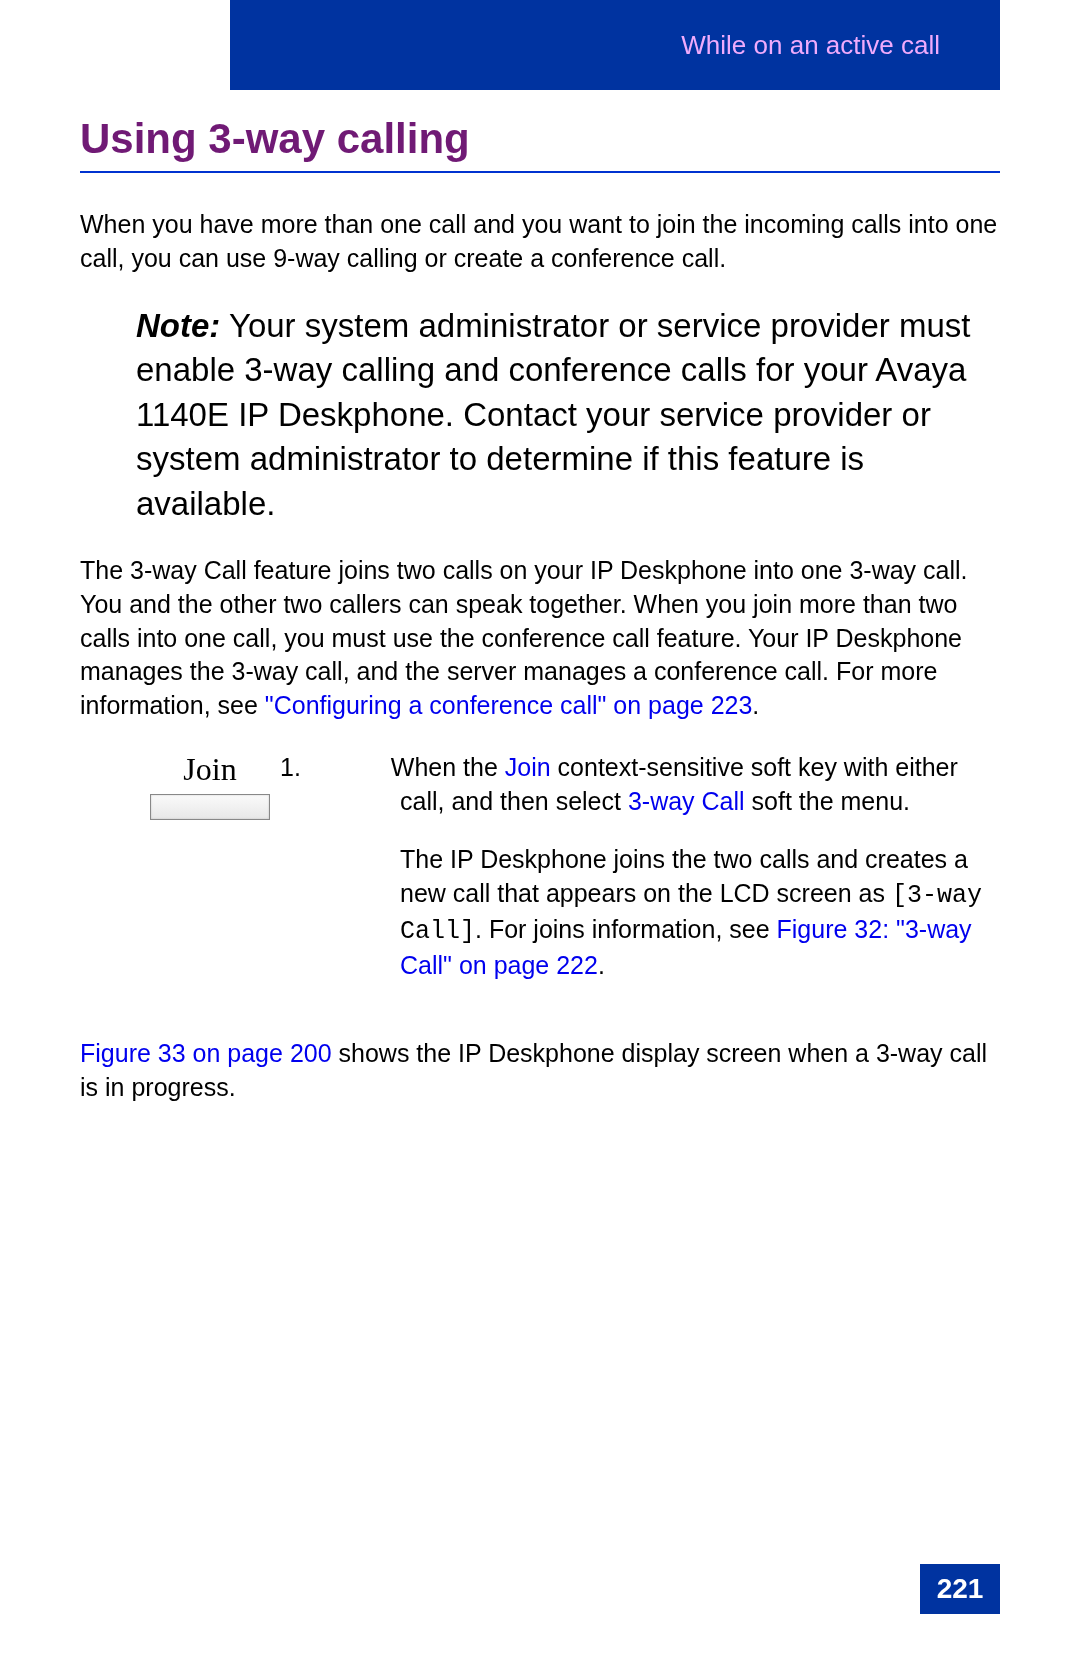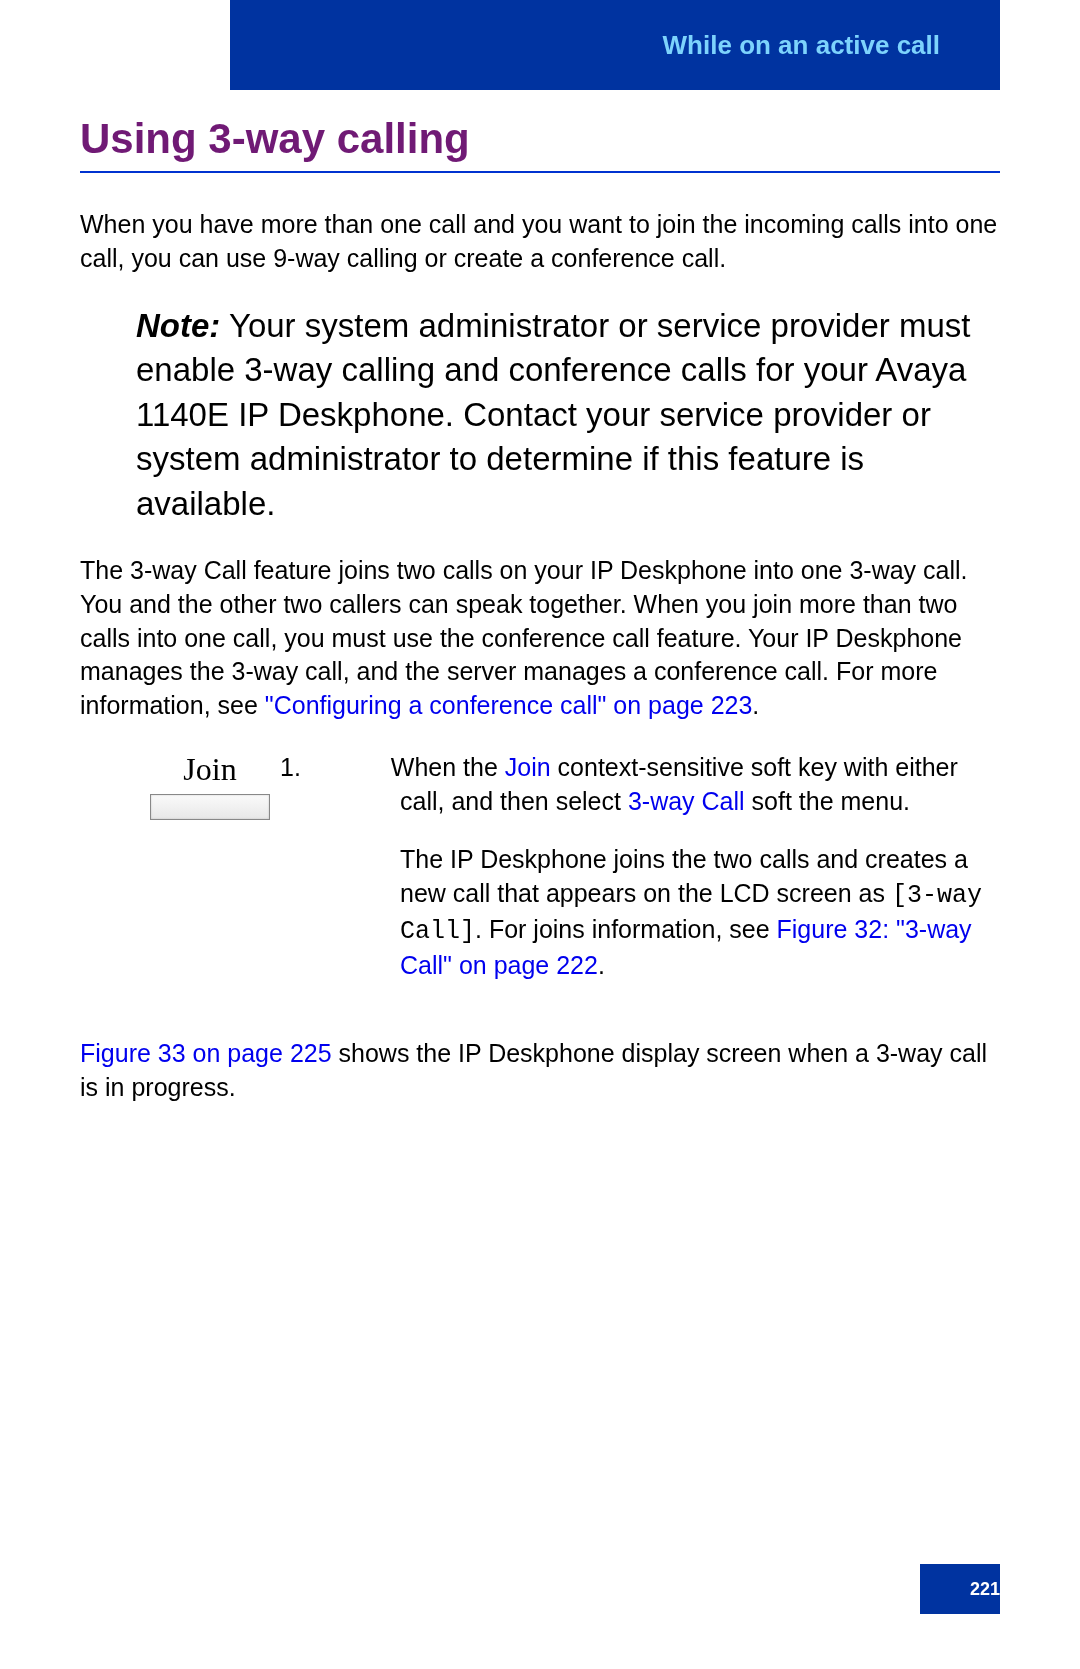--- a/index.html
+++ b/index.html
@@ -16,22 +16,22 @@
       left: 230px;
       width: 770px;
       height: 90px;
       background: #0033a0;
       display: flex;
       align-items: center;
       justify-content: flex-end;
       padding-right: 60px;
     }
     .banner-text {
-      color: #7dd3fc;
-      font-weight: bold;
+      color: #f0abfc;
+      font-weight: normal;
       font-size: 26px;
       font-family: Arial, Helvetica, sans-serif;
     }
     .content {
       position: absolute;
       top: 115px;
       left: 80px;
       width: 920px;
     }
     .section-title {
@@ -113,23 +113,23 @@
     .page-number-box {
       position: absolute;
       bottom: 55px;
       right: 80px;
       width: 80px;
       height: 50px;
       background: #0033a0;
       color: #fff;
       display: flex;
       align-items: center;
-      justify-content: flex-end;
+      justify-content: center;
       font-weight: bold;
-      font-size: 18px;
+      font-size: 28px;
     }
   </style>
 </head>
 <body>
 
 <div class="blue-banner">
   <span class="banner-text">While on an active call</span>
 </div>
 
 <div class="content">
@@ -156,19 +156,19 @@
       <p class="step-para">
         <span class="step-number">1.</span>&nbsp;&nbsp;&nbsp;<span>When the </span><span class="link-text">Join</span><span>  context-sensitive soft key with either call, and then select </span><span class="link-text">3-way Call</span><span>  soft the menu.</span>
       </p>
       <p class="step-para-cont">
         <span>The IP Deskphone joins the two calls and creates a new call that appears on the LCD screen as </span><span class="mono">[3-way Call]</span><span>. For joins information, see </span><span class="link-text">Figure 32: "3-way Call" on page 222</span><span>.</span>
       </p>
     </div>
   </div>
 
   <p class="body-text">
-    <span class="link-text">Figure 33 on page 225</span><span> shows the IP Deskphone display screen when a 3-way call is in progress.</span>
+    <span class="link-text">Figure 33 on page 200</span><span> shows the IP Deskphone display screen when a 3-way call is in progress.</span>
   </p>
 </div>
 
 <div class="page-number-box">
   <span>221</span>
 </div>
 
 </body></html>

